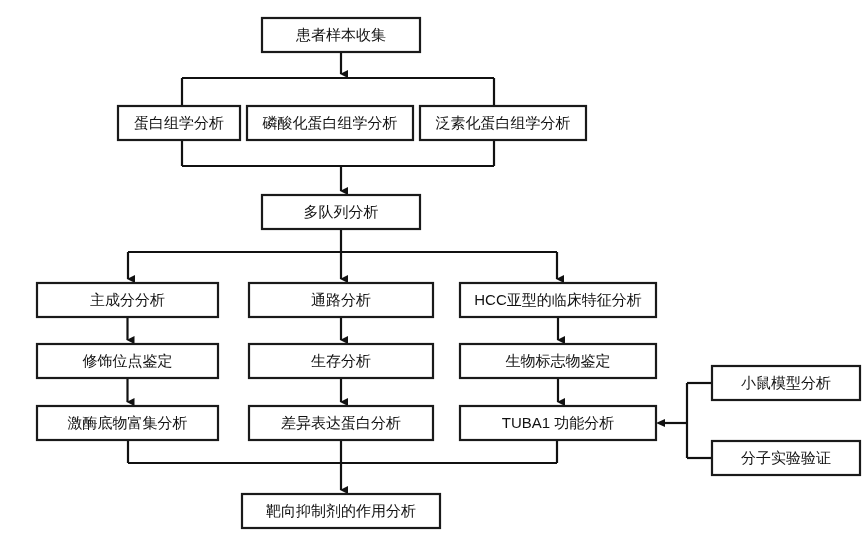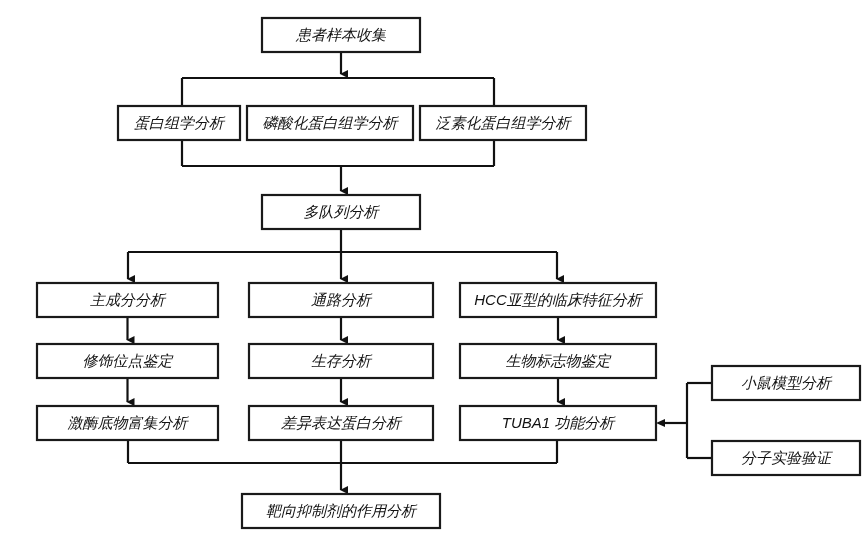--- a/index.html
+++ b/index.html
@@ -11,21 +11,20 @@
     width: 865px;
     height: 549px;
     font-family: "Liberation Sans", "DejaVu Sans", sans-serif;
     overflow: hidden;
   }
   #flowchart-root {
     position: relative;
     width: 865px;
     height: 410px;
     background: #ffffff;
-    font-style: italic;
   }
   svg.chart-canvas {
     position: absolute;
     top: 0;
     left: 0;
     width: 865px;
     height: 549px;
     display: block;
   }
   .node-rect {

